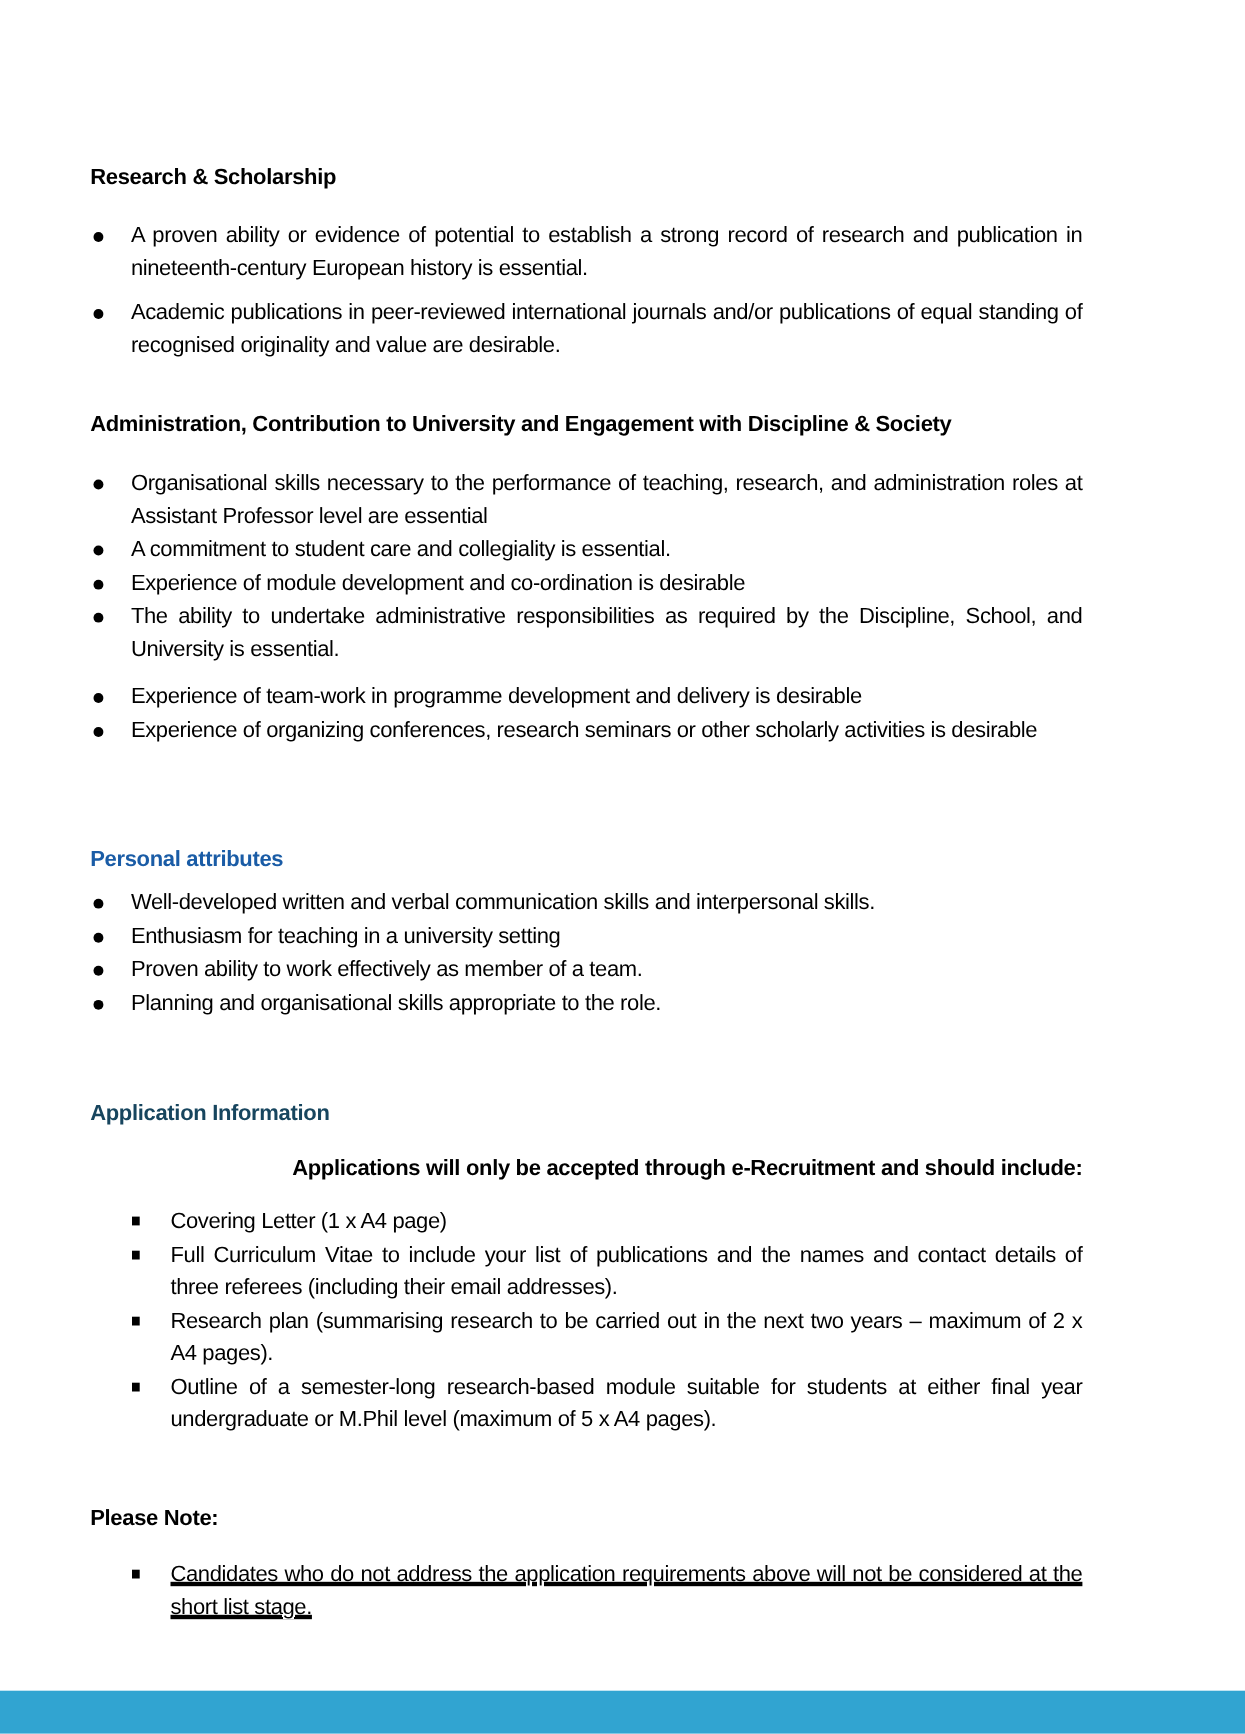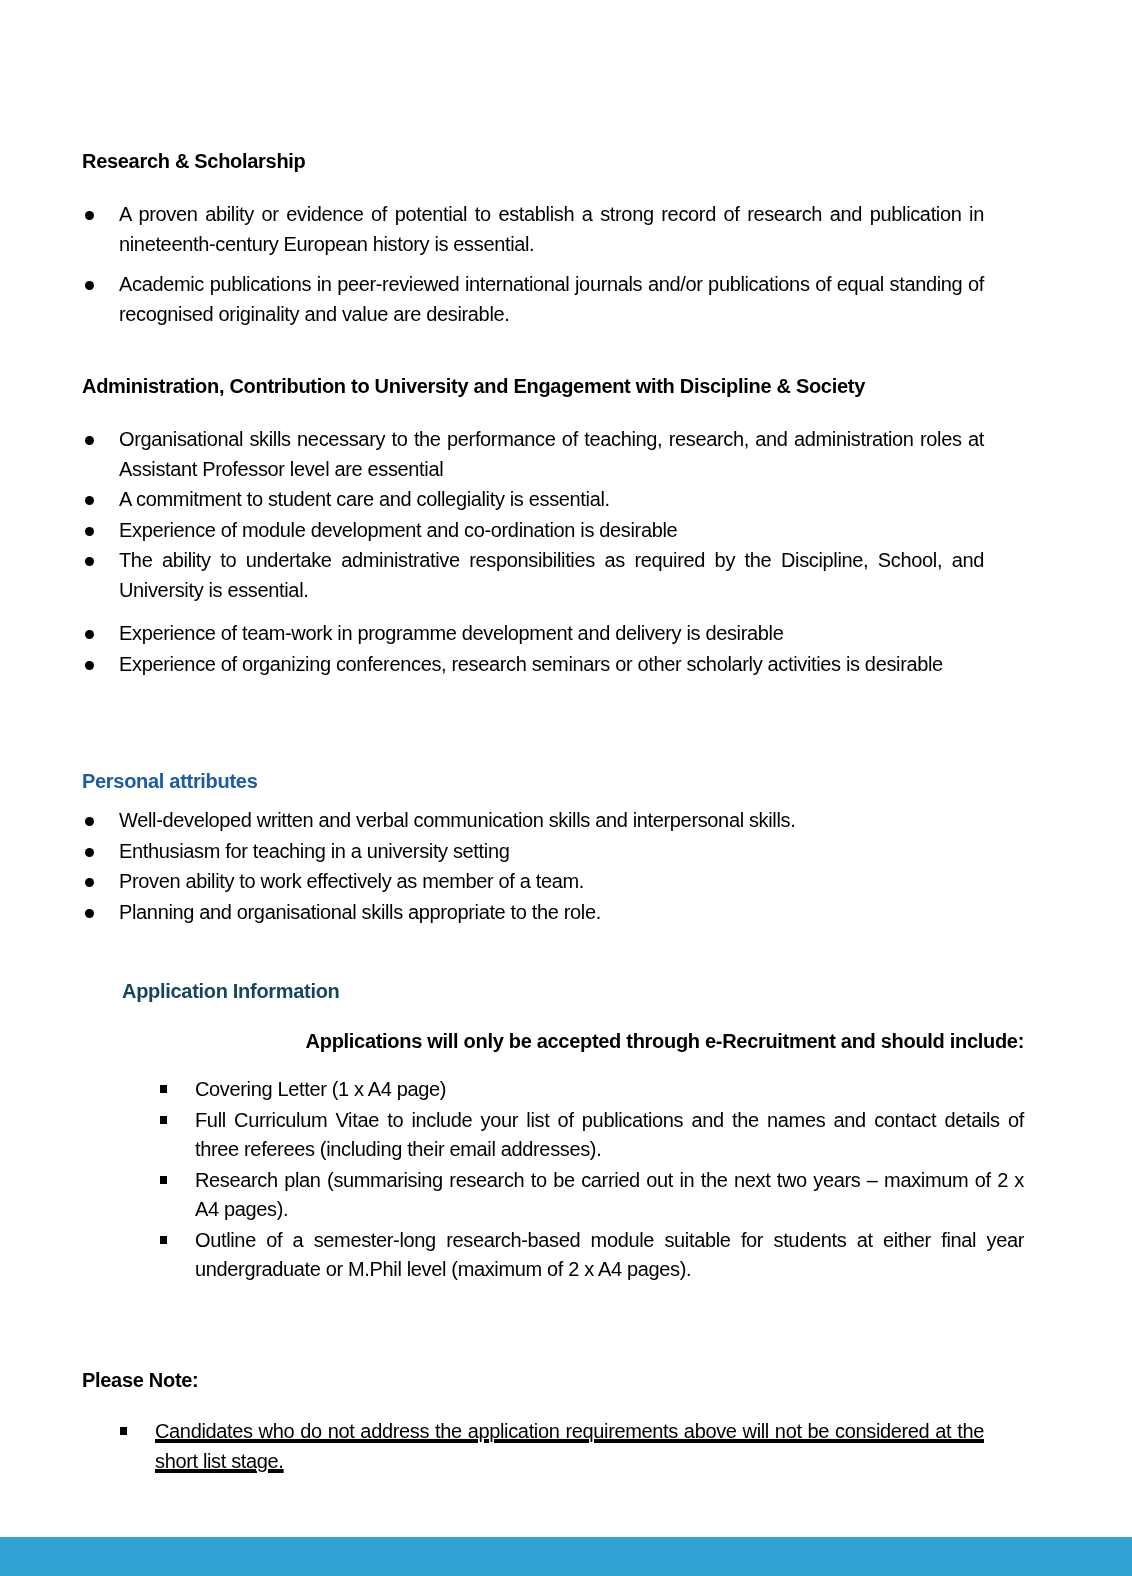--- a/index.html
+++ b/index.html
@@ -105,28 +105,28 @@
   <section style="position:absolute; top:738px; width:902px;">
     <h2 class="heading blue" style="color: rgb(26, 92, 166); margin-top: 29px;">Personal attributes</h2>
     <ul class="disc" style="margin-top:11px;">
       <li><span class="bullet"></span><span>Well-developed written and verbal communication skills and interpersonal skills.</span></li>
       <li style="margin-top:1px;"><span class="bullet"></span><span>Enthusiasm for teaching in a university setting</span></li>
       <li style="margin-top:1px;"><span class="bullet"></span><span>Proven ability to work effectively as member of a team.</span></li>
       <li style="margin-top:1px;"><span class="bullet"></span><span>Planning and organisational skills appropriate to the role.</span></li>
     </ul>
   </section>
 
-  <section style="position:absolute; top:977px; width:902px;margin-left:40px;">
+  <section style="position:absolute; top:998px; width:902px;">
     <h2 class="heading teal" style="color: rgb(23, 69, 94);">Application Information</h2>
     <p class="heading" style="margin-top:22px;text-align:right;">Applications will only be accepted through e-Recruitment and should include:</p>
     <ul class="square" style="margin-top:20px;">
       <li><span class="bullet"></span><span>Covering Letter (1 x A4 page)</span></li>
       <li style="margin-top:1px;"><span class="bullet"></span><span>Full Curriculum Vitae to include your list of publications and the names and contact details of three referees (including their email addresses).</span></li>
       <li style="margin-top:1px;"><span class="bullet"></span><span>Research plan (summarising research to be carried out in the next two years – maximum of 2 x A4 pages).</span></li>
-      <li style="margin-top:1px;"><span class="bullet"></span><span>Outline of a semester-long research-based module suitable for students at either final year undergraduate or M.Phil level (maximum of 2 x A4 pages).</span></li>
+      <li style="margin-top:1px;"><span class="bullet"></span><span>Outline of a semester-long research-based module suitable for students at either final year undergraduate or M.Phil level (maximum of 5 x A4 pages).</span></li>
     </ul>
   </section>
 
   <section style="position:absolute; top:1366px; width:902px;">
     <h2 class="heading">Please Note:</h2>
     <ul class="square" style="margin-top:23px;text-decoration:underline;">
       <li><span class="bullet"></span><span class="underline">Candidates who do not address the application requirements above will not be considered at the short list stage.</span></li>
     </ul>
   </section>
 

